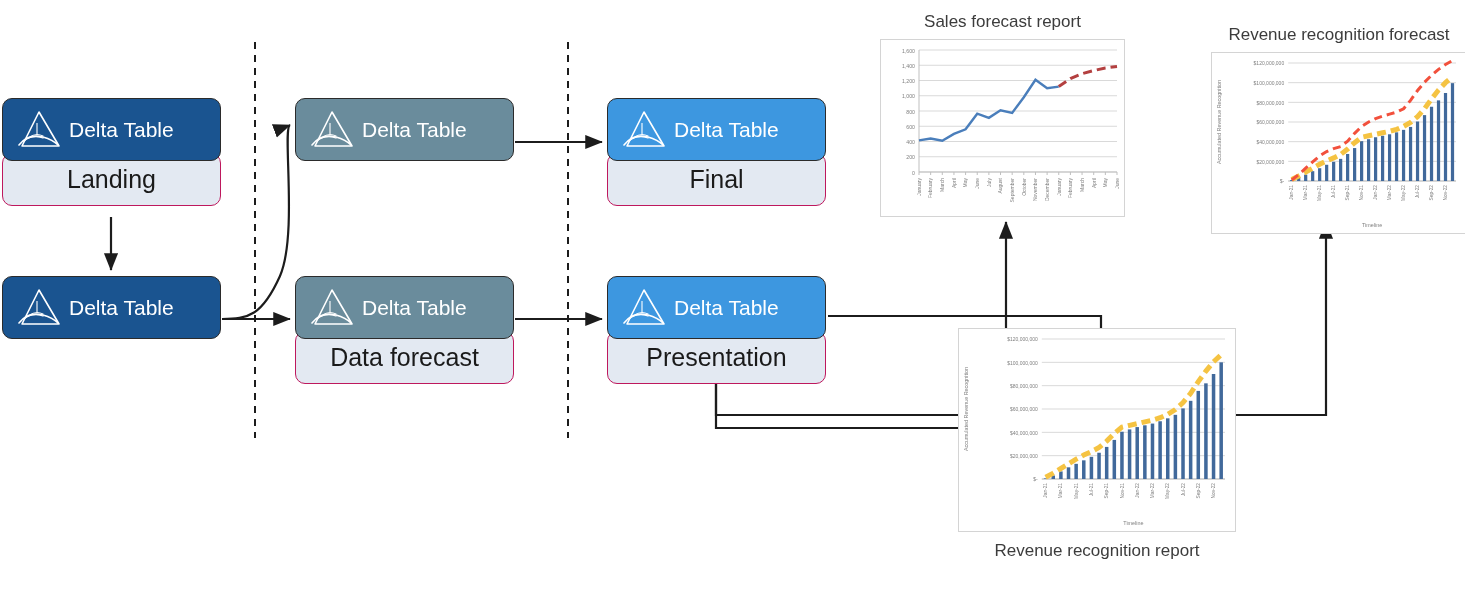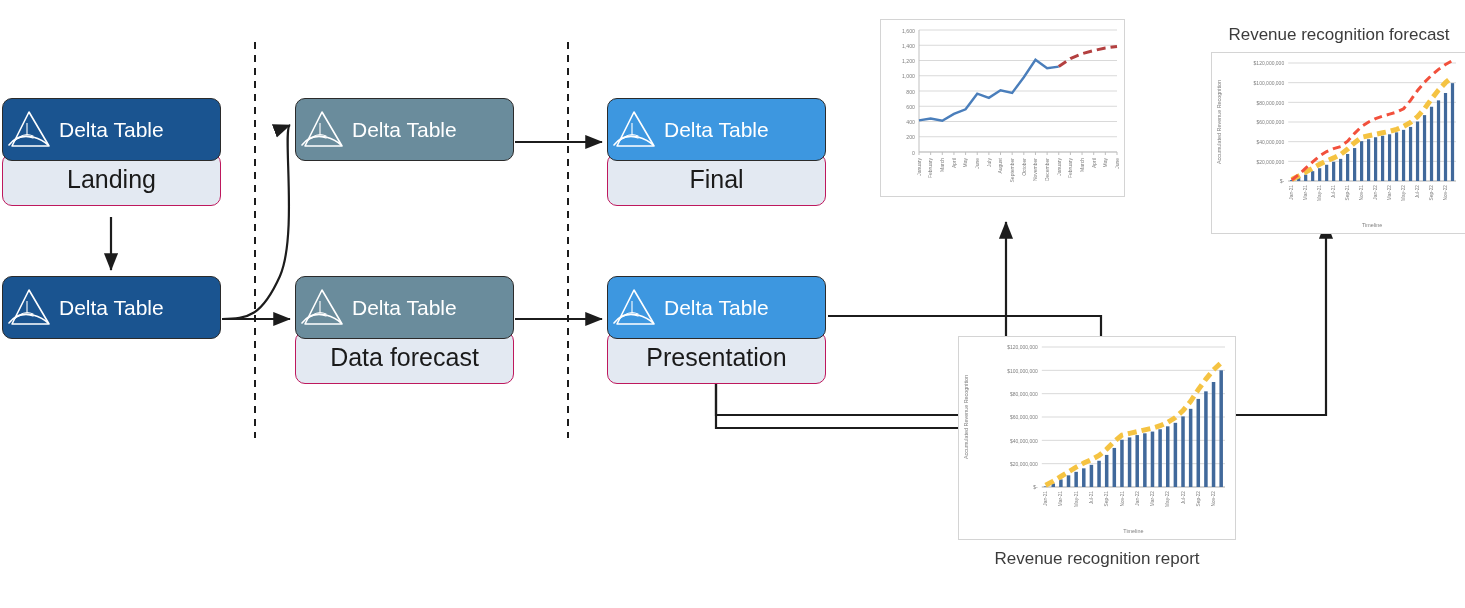--- a/index.html
+++ b/index.html
@@ -27,20 +27,21 @@
     width: 219px;
     border-radius: 10px;
     box-sizing: border-box;
   }
   .node-head {
     height: 63px;
     border-radius: 10px;
     border: 1px solid #2b2b2b;
     display: flex;
     align-items: center;
+    padding-left: 10px;
     box-sizing: border-box;
     position: relative;
     z-index: 2;
   }
   .node-head .logo {
     width: 52px;
     height: 48px;
     flex: 0 0 52px;
     display: block;
   }
@@ -88,21 +89,21 @@
     white-space: nowrap;
     line-height: 1.2;
   }
   .chart-frame {
     border: 1px solid #d4d4d4;
     background: #ffffff;
     box-sizing: border-box;
   }
   #chart-sales      { left: 880px;  top: 12px; }
   #chart-rev-fc     { left: 1198px; top: 25px; margin-left: 13px; }
-  #chart-rev-report { left: 958px;  top: 336px; }
+  #chart-rev-report { left: 958px;  top: 328px; }
 
   svg { display: block; }
   .gridline { stroke: #d9d9d9; stroke-width: 1; }
   .axisline { stroke: #bfbfbf; stroke-width: 1; }
   .tick-lbl { fill: #808080; font-family: "Liberation Sans", sans-serif; }
   .axis-ttl { fill: #808080; font-family: "Liberation Sans", sans-serif; }
   .bar { fill: #41699b; }
   .ser-blue { fill: none; stroke: #4a7ebb; stroke-width: 2.4; }
   .ser-red-dash { fill: none; stroke: #b34040; stroke-width: 3; stroke-dasharray: 9 5; }
   .ser-red-dash2 { fill: none; stroke: #f2503c; stroke-width: 3; stroke-dasharray: 8 5; }
@@ -229,20 +230,21 @@
         <path d="M24 17 L24 28" fill="none" stroke="#ffffff" stroke-width="1.1"></path>
       </svg>
       <span class="head-label">Delta Table</span>
     </div>
     <div class="node-body">
       <span class="body-label">Presentation</span>
     </div>
   </div>
 
   <div class="chart-block" id="chart-sales">
+    <div class="chart-title">Sales forecast report</div>
     <div class="chart-frame" style="width:245px;height:178px;margin-top:7px;">
       <svg id="svg-sales" width="243" height="176" viewBox="0 0 243 176">
           <line class="gridline" x1="38" y1="132" x2="236" y2="132"></line>
           <text x="34" y="134.6" font-size="5.2" class="tick-lbl" text-anchor="end">0</text>
           <line class="gridline" x1="38" y1="116.75" x2="236" y2="116.75"></line>
           <text x="34" y="119.35" font-size="5.2" class="tick-lbl" text-anchor="end">200</text>
           <line class="gridline" x1="38" y1="101.5" x2="236" y2="101.5"></line>
           <text x="34" y="104.1" font-size="5.2" class="tick-lbl" text-anchor="end">400</text>
           <line class="gridline" x1="38" y1="86.25" x2="236" y2="86.25"></line>
           <text x="34" y="88.85" font-size="5.2" class="tick-lbl" text-anchor="end">600</text>

